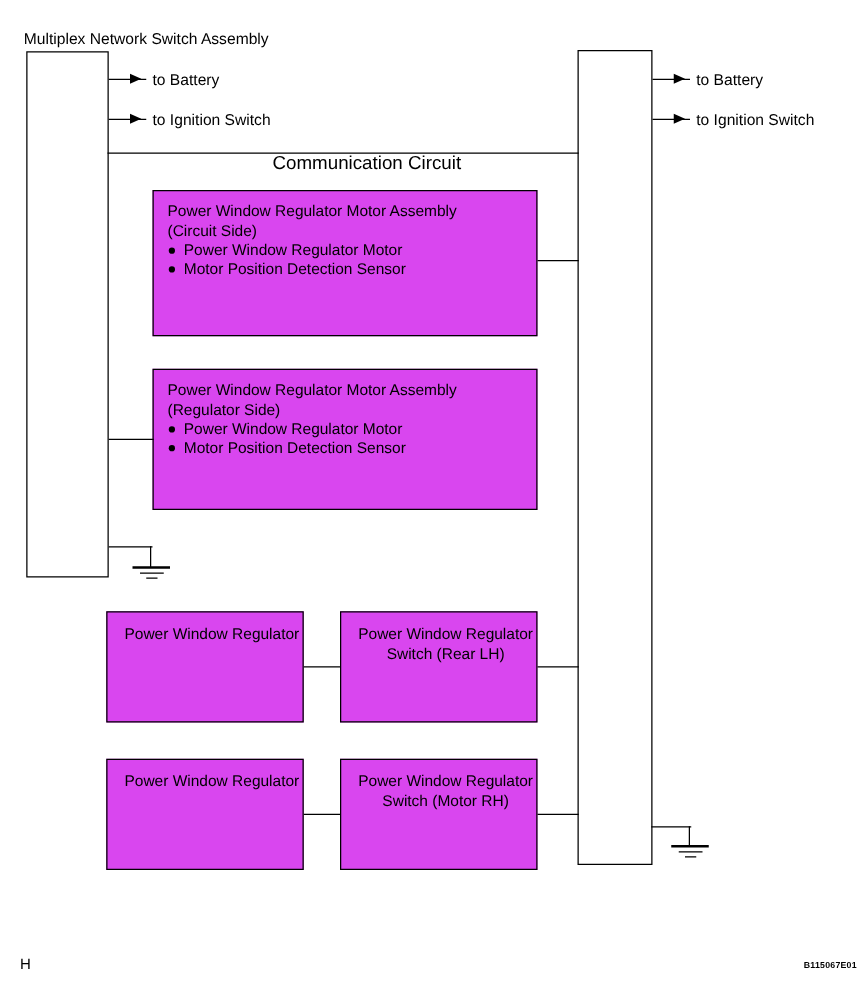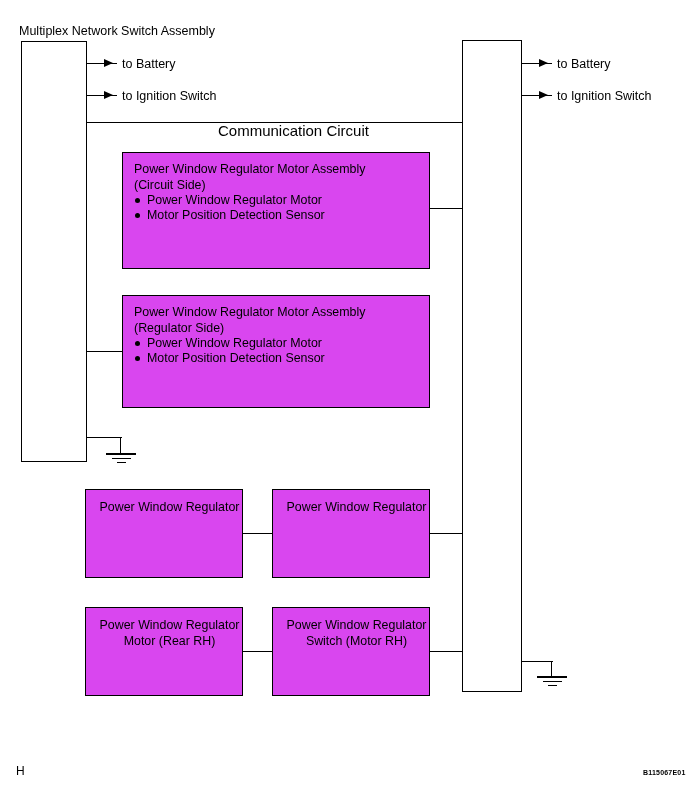--- a/index.html
+++ b/index.html
@@ -143,29 +143,29 @@
     <div class="simple-box-text">
       <div>Power Window Regulator</div>
     </div>
   </div>
 
   <div class="abs wire-h" style="left:243px;top:533px;width:29px;"></div>
 
   <div class="abs box" style="left:272px;top:489px;width:158px;height:89px;">
     <div class="simple-box-text">
       <div>Power Window Regulator</div>
+      <div>Switch (Rear LH)</div>
     </div>
   </div>
 
   <div class="abs wire-h" style="left:430px;top:533px;width:33px;"></div>
 
   <div class="abs box" style="left:85px;top:607px;width:158px;height:89px;">
     <div class="simple-box-text">
       <div>Power Window Regulator</div>
-      <div>Motor (Rear RH)</div>
     </div>
   </div>
 
   <div class="abs wire-h" style="left:243px;top:651px;width:29px;"></div>
 
   <div class="abs box" style="left:272px;top:607px;width:158px;height:89px;">
     <div class="simple-box-text">
       <div>Power Window Regulator</div>
       <div>Switch (Motor RH)</div>
     </div>

